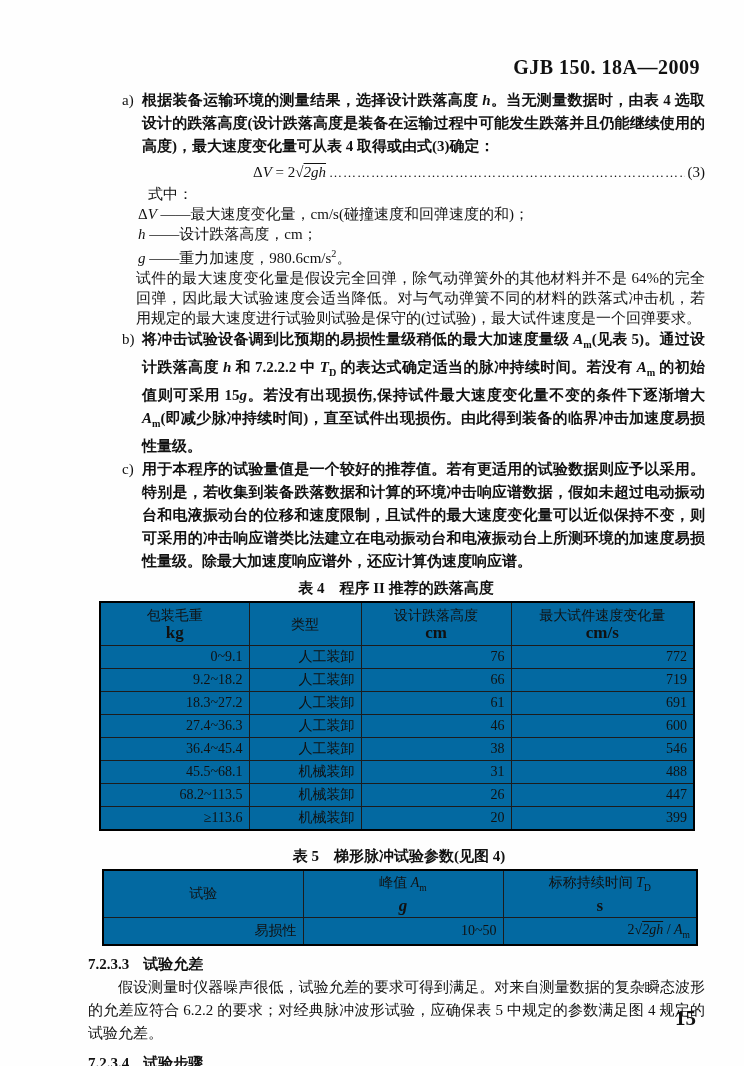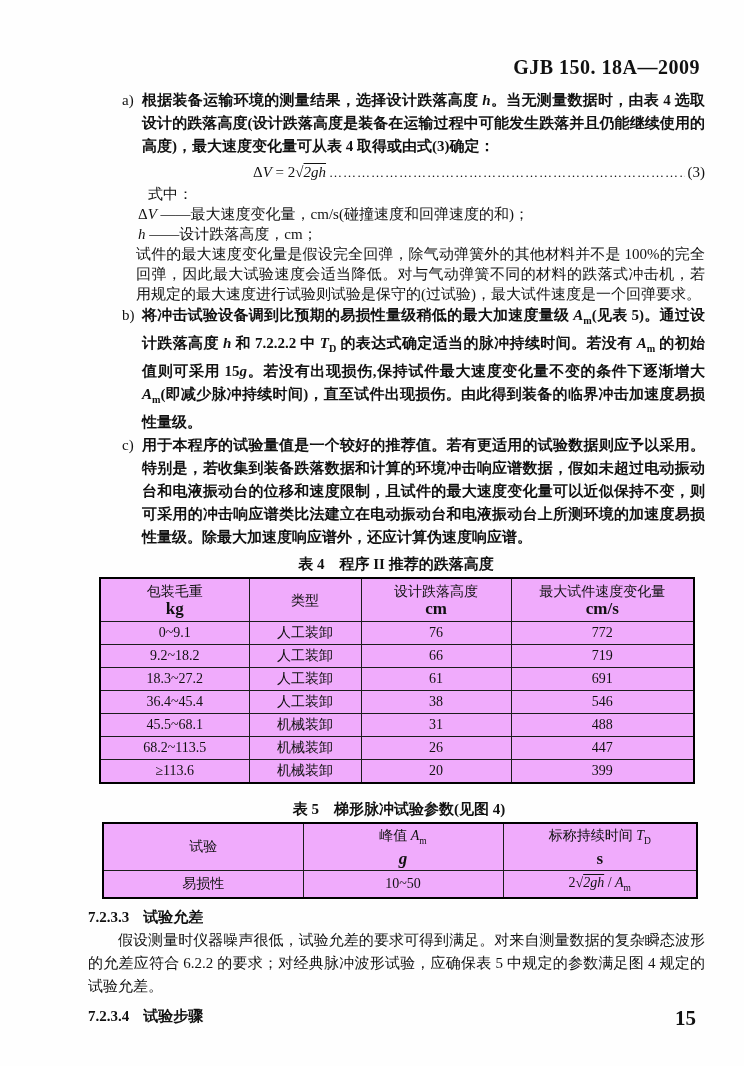--- a/index.html
+++ b/index.html
@@ -32,25 +32,25 @@
   .leader{flex:1;overflow:hidden;white-space:nowrap;font-size:13px;letter-spacing:1px;margin:0 3px;}
   .eq-num{white-space:nowrap;}
   .where-label{margin-left:60px;line-height:20px;}
   .def-line{margin-left:50px;line-height:20px;}
   .note{margin-left:48px;line-height:20px;text-align:justify;}
   .i{font-style:italic;}
   .ovl{text-decoration:overline;font-style:italic;}
   sub,sup{font-size:0.68em;}
   
   .tbl-caption{font-weight:bold;text-align:center;line-height:22px;margin:4px 0 2px 11px;width:594px;}
-  table.tbl{border-collapse:collapse;margin-left:11px;table-layout:fixed;background:#f0abfc;}
+  table.tbl{border-collapse:collapse;margin-left:11px;table-layout:fixed;background:#0369a1;}
   table.tbl, table.tbl th, table.tbl td{border:1px solid #1c1c1c;}
   table.tbl{border:2px solid #000;}
   table.tbl th{font-weight:normal;font-size:14px;line-height:17px;padding:3px 2px;height:36px;}
-  table.tbl td{font-size:14px;text-align:center;height:22px;padding:0 12px;}
+  table.tbl td{font-size:14px;text-align:right;height:22px;padding:0 6px;}
   .unit{font-size:17px;font-weight:bold;}
   .unit:empty{display:none;}
   #t5{margin-left:14px;}
   #t5 td{height:26px;}
   .t5cap{margin-left:14px;}
   
   .section-head{font-weight:bold;line-height:24px;margin-top:6px;}
   .section-head .sec-num{margin-right:14px;}
   .indent-para{line-height:23px;text-indent:2em;text-align:justify;margin:0;}
   .page-number{position:absolute;top:1006px;right:48px;font-size:21px;font-weight:bold;}
@@ -71,21 +71,22 @@
 
     <div class="formula-row">
       <span class="formula-lhs"><span>Δ</span><span class="i">V</span><span> = 2</span><span>√</span><span class="ovl">2gh</span></span>
       <span class="leader">…………………………………………………………………………</span>
       <span class="eq-num">(3)</span>
     </div>
 
     <div class="where-label">式中：</div>
     <div class="def-line"><span>Δ</span><span class="i">V</span><span> ——最大速度变化量，cm/s(碰撞速度和回弹速度的和)；</span></div>
     <div class="def-line"><span class="i">h</span><span> ——设计跌落高度，cm；</span></div>
-    <div class="note">试件的最大速度变化量是假设完全回弹，除气动弹簧外的其他材料并不是 100%的完全回弹，因此最大试验速度会适当降低。对与气动弹簧不同的材料的跌落式冲击机，若用规定的最大速度进行试验则试验是保守的(过试验)，最大试件速度是一个回弹要求。</div>
+    <div class="def-line"><span class="i">g</span><span> ——重力加速度，980.6cm/s</span><sup>2</sup><span>。</span></div>
+    <div class="note">试件的最大速度变化量是假设完全回弹，除气动弹簧外的其他材料并不是 64%的完全回弹，因此最大试验速度会适当降低。对与气动弹簧不同的材料的跌落式冲击机，若用规定的最大速度进行试验则试验是保守的(过试验)，最大试件速度是一个回弹要求。</div>
 
     <div class="item">
       <span class="item-label">b)</span>
       <span class="item-text"><span>将冲击试验设备调到比预期的易损性量级稍低的最大加速度量级 </span><span class="i">A</span><sub>m</sub><span>(见表 5)。通过设计跌落高度 </span><span class="i">h</span><span> 和 7.2.2.2 中 </span><span class="i">T</span><sub>D</sub><span> 的表达式确定适当的脉冲持续时间。若没有 </span><span class="i">A</span><sub>m</sub><span> 的初始值则可采用 15</span><span class="i">g</span><span>。若没有出现损伤,保持试件最大速度变化量不变的条件下逐渐增大 </span><span class="i">A</span><sub>m</sub><span>(即减少脉冲持续时间)，直至试件出现损伤。由此得到装备的临界冲击加速度易损性量级。</span></span>
     </div>
 
     <div class="item">
       <span class="item-label">c)</span>
       <span class="item-text"><span>用于本程序的试验量值是一个较好的推荐值。若有更适用的试验数据则应予以采用。特别是，若收集到装备跌落数据和计算的环境冲击响应谱数据，假如未超过电动振动台和电液振动台的位移和速度限制，且试件的最大速度变化量可以近似保持不变，则可采用的冲击响应谱类比法建立在电动振动台和电液振动台上所测环境的加速度易损性量级。除最大加速度响应谱外，还应计算伪速度响应谱。</span></span>
     </div>
@@ -131,20 +132,26 @@
           <td>66</td>
           <td>719</td>
         </tr>
         <tr>
           <td>18.3~27.2</td>
           <td>人工装卸</td>
           <td>61</td>
           <td>691</td>
         </tr>
         <tr>
+          <td>27.4~36.3</td>
+          <td>人工装卸</td>
+          <td>46</td>
+          <td>600</td>
+        </tr>
+        <tr>
           <td>36.4~45.4</td>
           <td>人工装卸</td>
           <td>38</td>
           <td>546</td>
         </tr>
         <tr>
           <td>45.5~68.1</td>
           <td>机械装卸</td>
           <td>31</td>
           <td>488</td>

